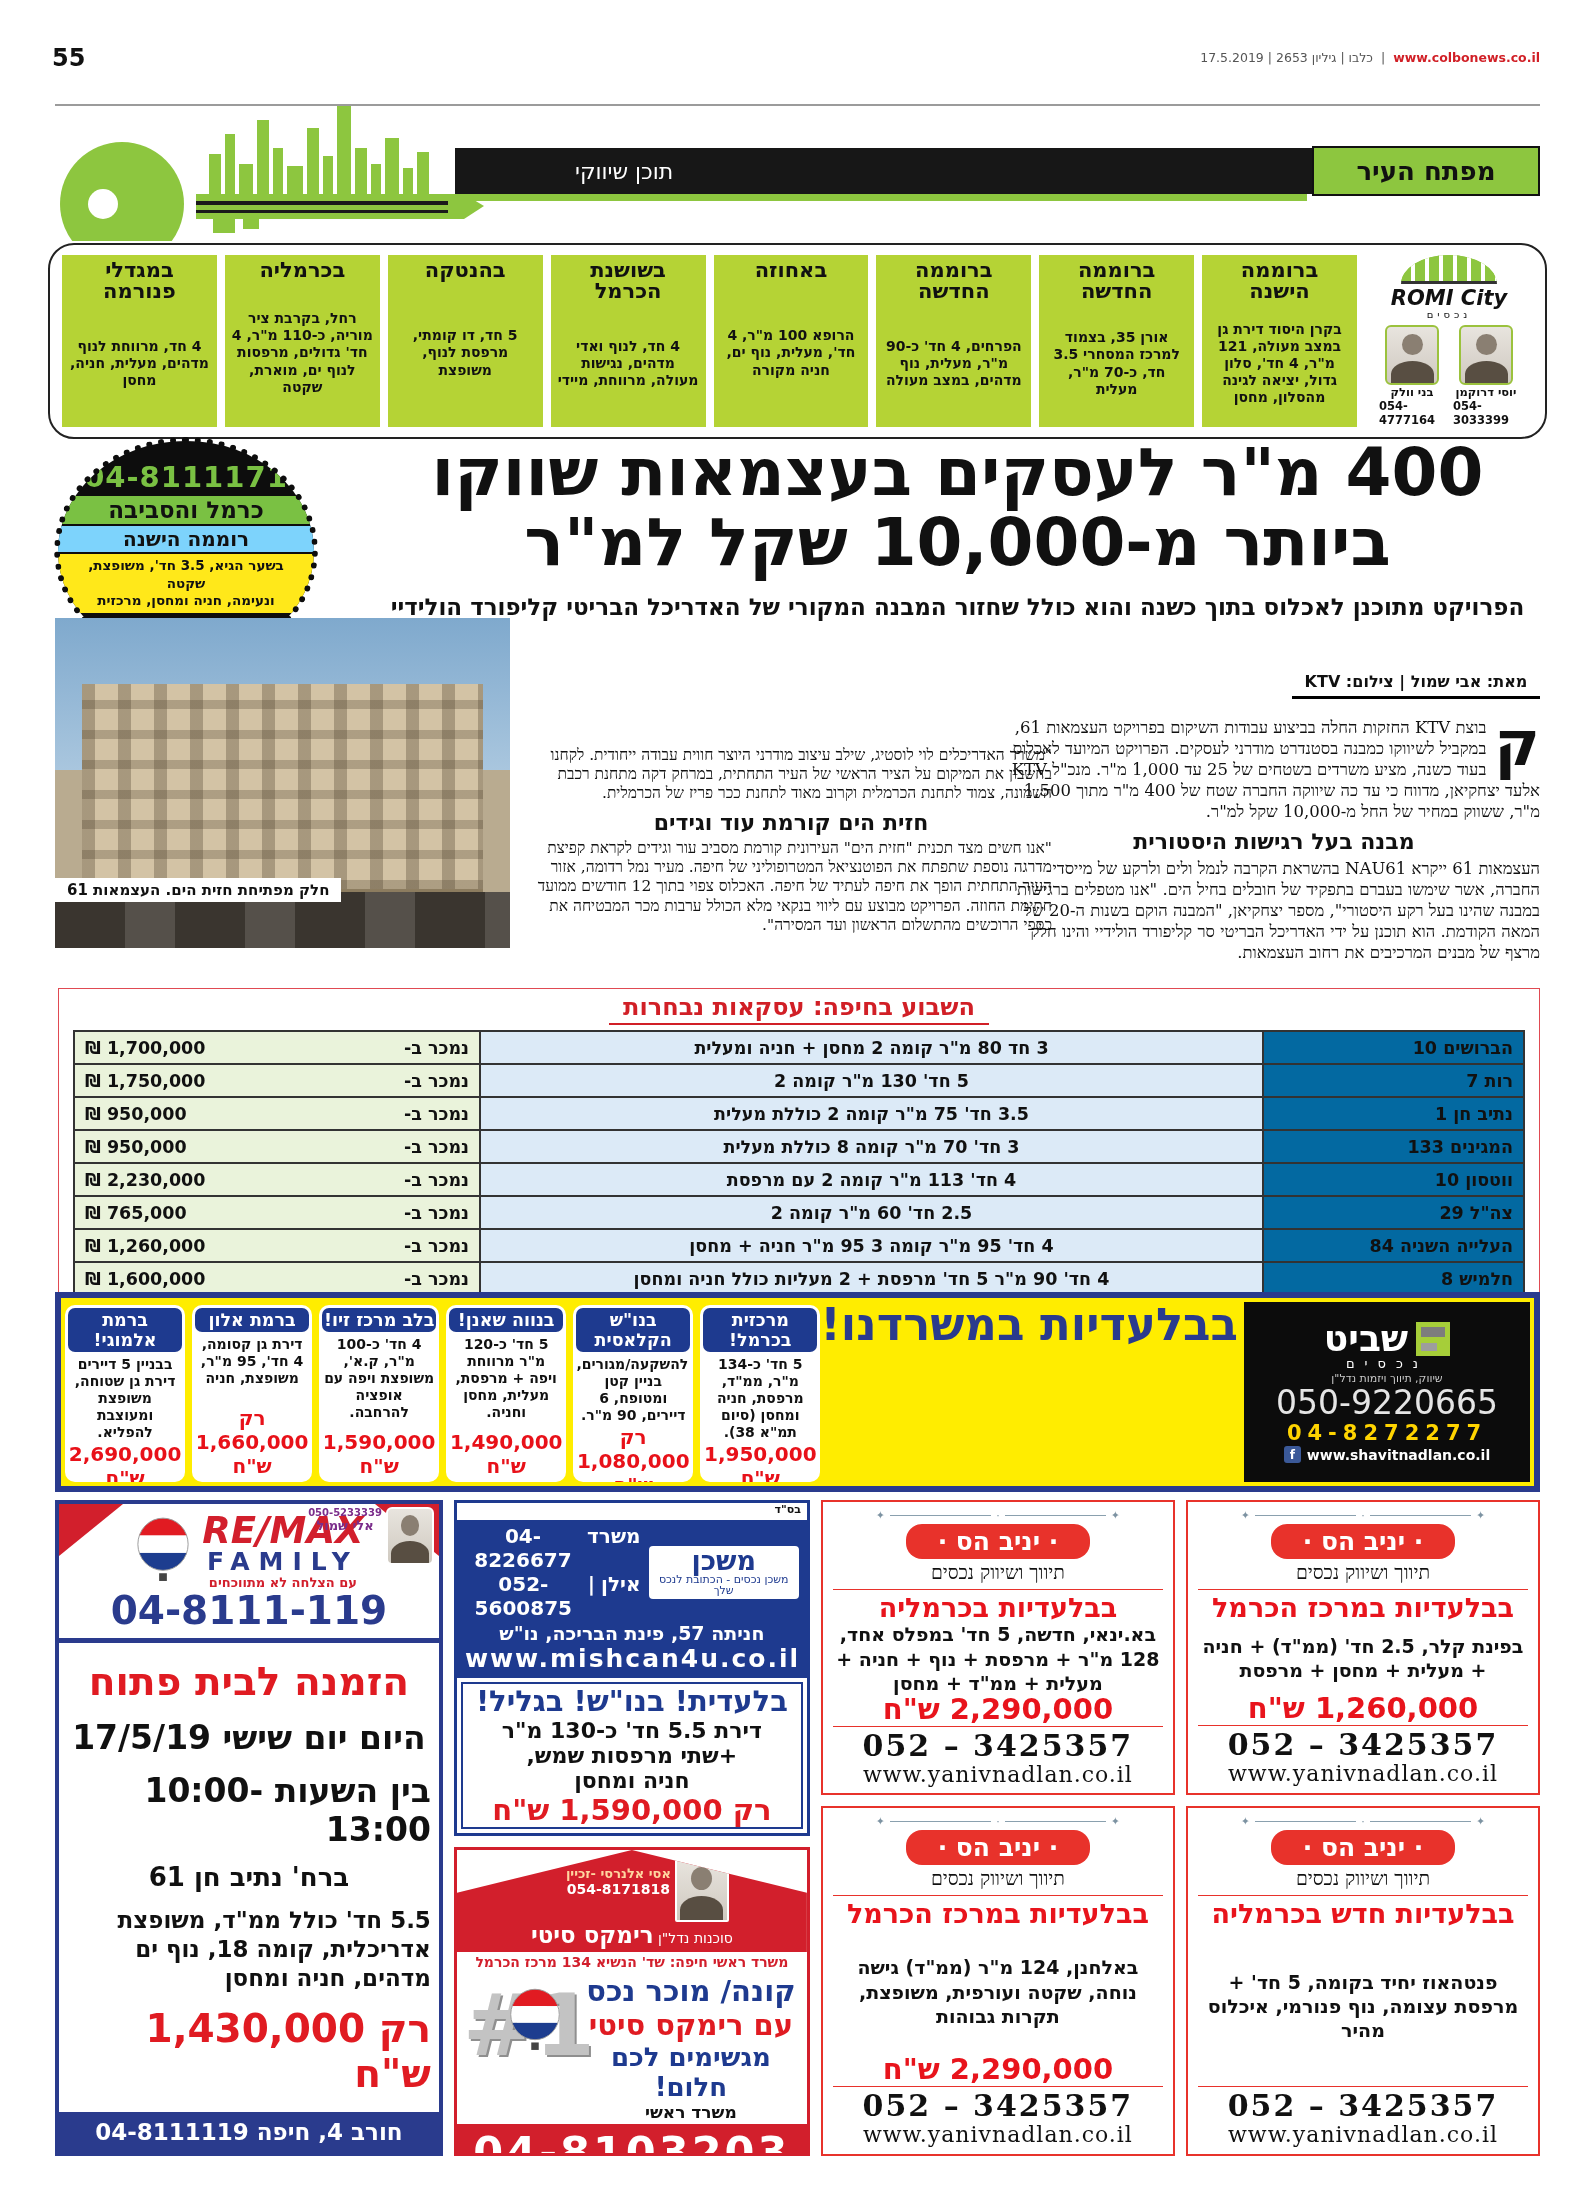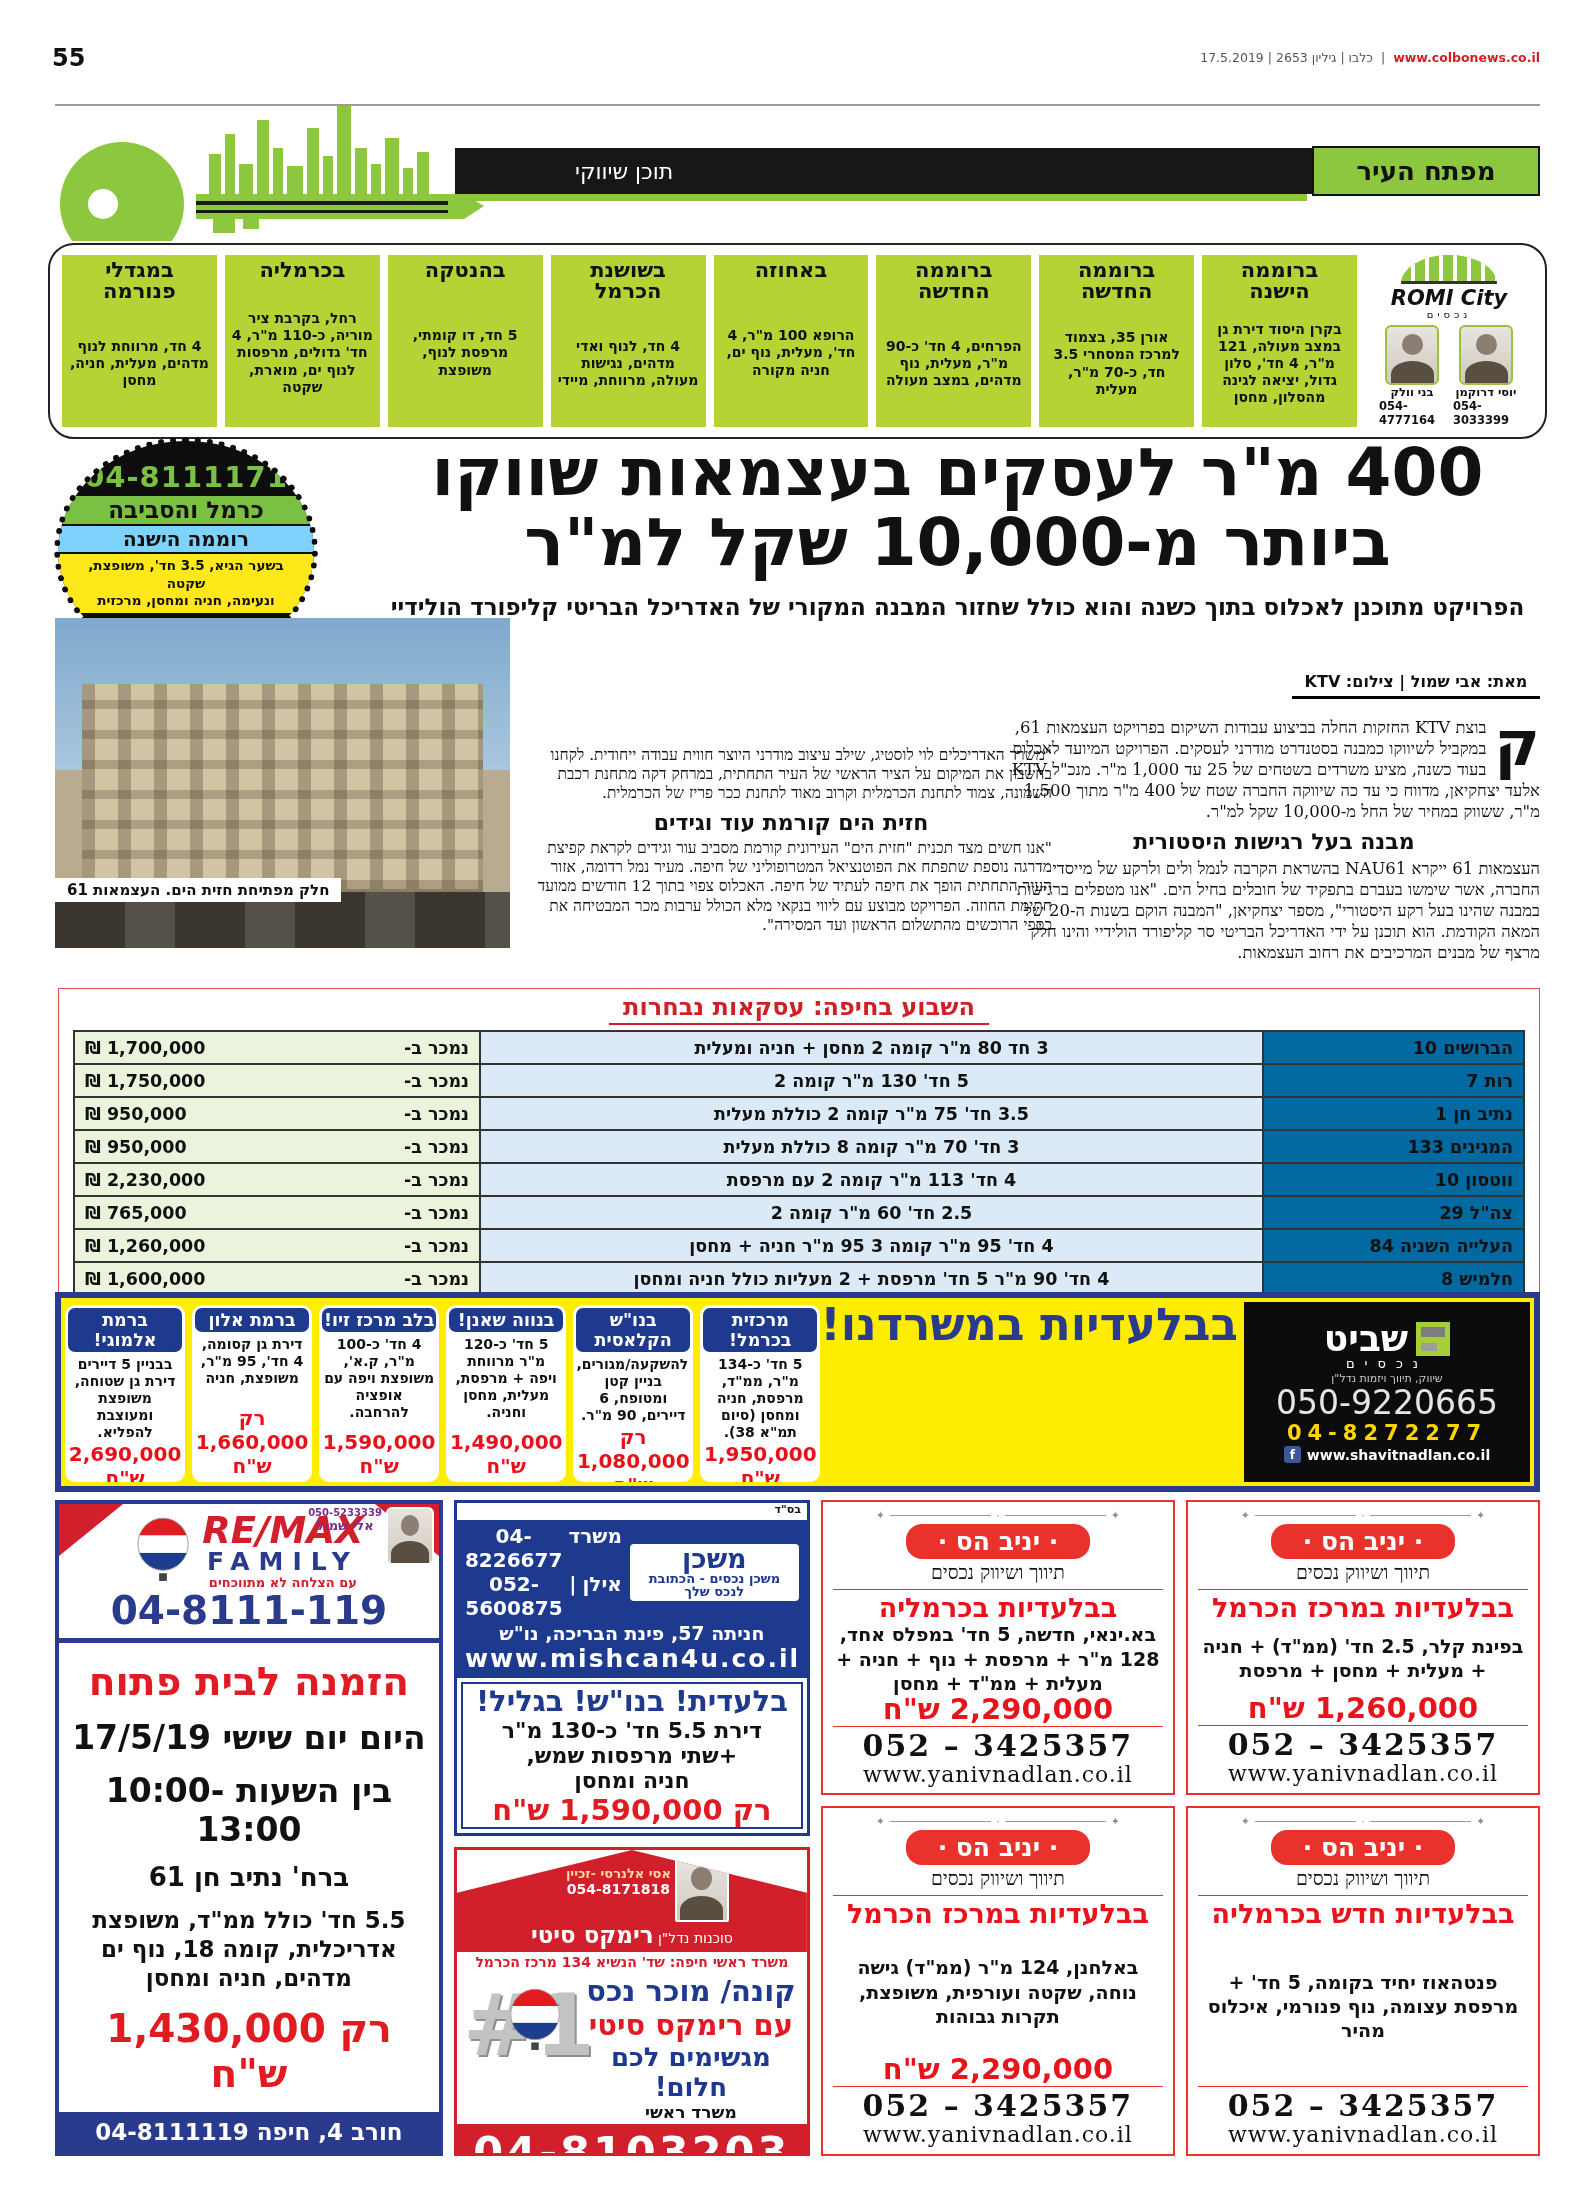--- a/index.html
+++ b/index.html
@@ -124,35 +124,35 @@
   .rxf-agent .tc .p{font-size:10px;direction:ltr;}
   .rxf-agent .tc .n{font-size:13px;}
   .rxf-head{padding:8px 6px 0;display:flex;align-items:center;justify-content:center;gap:10px;z-index:2;}
   .rxf-brand{text-align:center;}
   .rx-red{color:#d21f2c;font-size:37px;font-weight:bold;font-style:italic;line-height:1;direction:ltr;}
   .rx-fam{color:#2a3b8d;font-size:25px;font-weight:bold;letter-spacing:9px;line-height:1.05;direction:ltr;}
   .rx-slog{color:#d21f2c;font-size:13px;font-weight:bold;direction:rtl;}
   .rx-phone{color:#2a3b8d;font-size:39px;font-weight:bold;text-align:center;direction:ltr;line-height:1.1;}
   .rxf-div{height:5px;background:#2a3b8d;margin-top:5px;}
   .rxf-body{flex:1;display:flex;flex-direction:column;align-items:center;justify-content:space-evenly;
-            text-align:center;direction:rtl;padding:2px 8px;}
+            text-align:right;direction:rtl;padding:2px 8px;}
   .rxf-inv{color:#e01b22;font-size:39px;font-weight:bold;}
   .rxf-l1{font-size:33px;font-weight:bold;}
   .rxf-l3{font-size:26px;font-weight:bold;}
   .rxf-l4{font-size:23px;font-weight:bold;line-height:1.25;}
   .rxf-price{color:#e01b22;font-size:39px;font-weight:bold;}
   .rxf-foot{background:#2a3b8d;color:#fff;font-size:23px;font-weight:bold;text-align:center;padding:7px 0;direction:rtl;}
   
   .msh{border:3px solid #1e3a8f;background:#fff;height:100%;box-sizing:border-box;display:flex;flex-direction:column;position:relative;}
   .msh-bsd{position:absolute;top:0;right:6px;font-size:11px;font-weight:bold;}
   .msh-head{background:#1e3a8f;color:#fff;direction:rtl;text-align:center;margin-top:17px;padding:4px 8px 5px;}
   .msh-r1{display:flex;align-items:center;gap:8px;justify-content:center;}
   .msh-logo{background:#fff;color:#1e3a8f;border-radius:4px;padding:1px 10px 3px;line-height:1;}
   .msh-logo b{font-size:27px;}
-  .msh-logo div{font-size:13px;font-weight:bold;}
+  .msh-logo div{font-size:11px;font-weight:normal;}
   .msh-phones{display:flex;flex-direction:column;font-weight:bold;}
   .msh-phones .r{font-size:20px;display:flex;gap:6px;justify-content:center;}
   .msh-phones .r span.num{direction:ltr;}
   .msh-addr{font-size:19px;font-weight:bold;margin-top:2px;}
   .msh-web{font-size:25px;font-weight:bold;letter-spacing:2px;direction:ltr;}
   .msh-body{flex:1;border:2px solid #1e3a8f;margin:4px;display:flex;flex-direction:column;justify-content:space-evenly;
             text-align:center;direction:rtl;}
   .msh-h{color:#1e3a8f;font-size:29px;font-weight:bold;}
   .msh-l{font-size:22px;font-weight:bold;}
   .msh-p{color:#e01b22;font-size:29px;font-weight:bold;}

